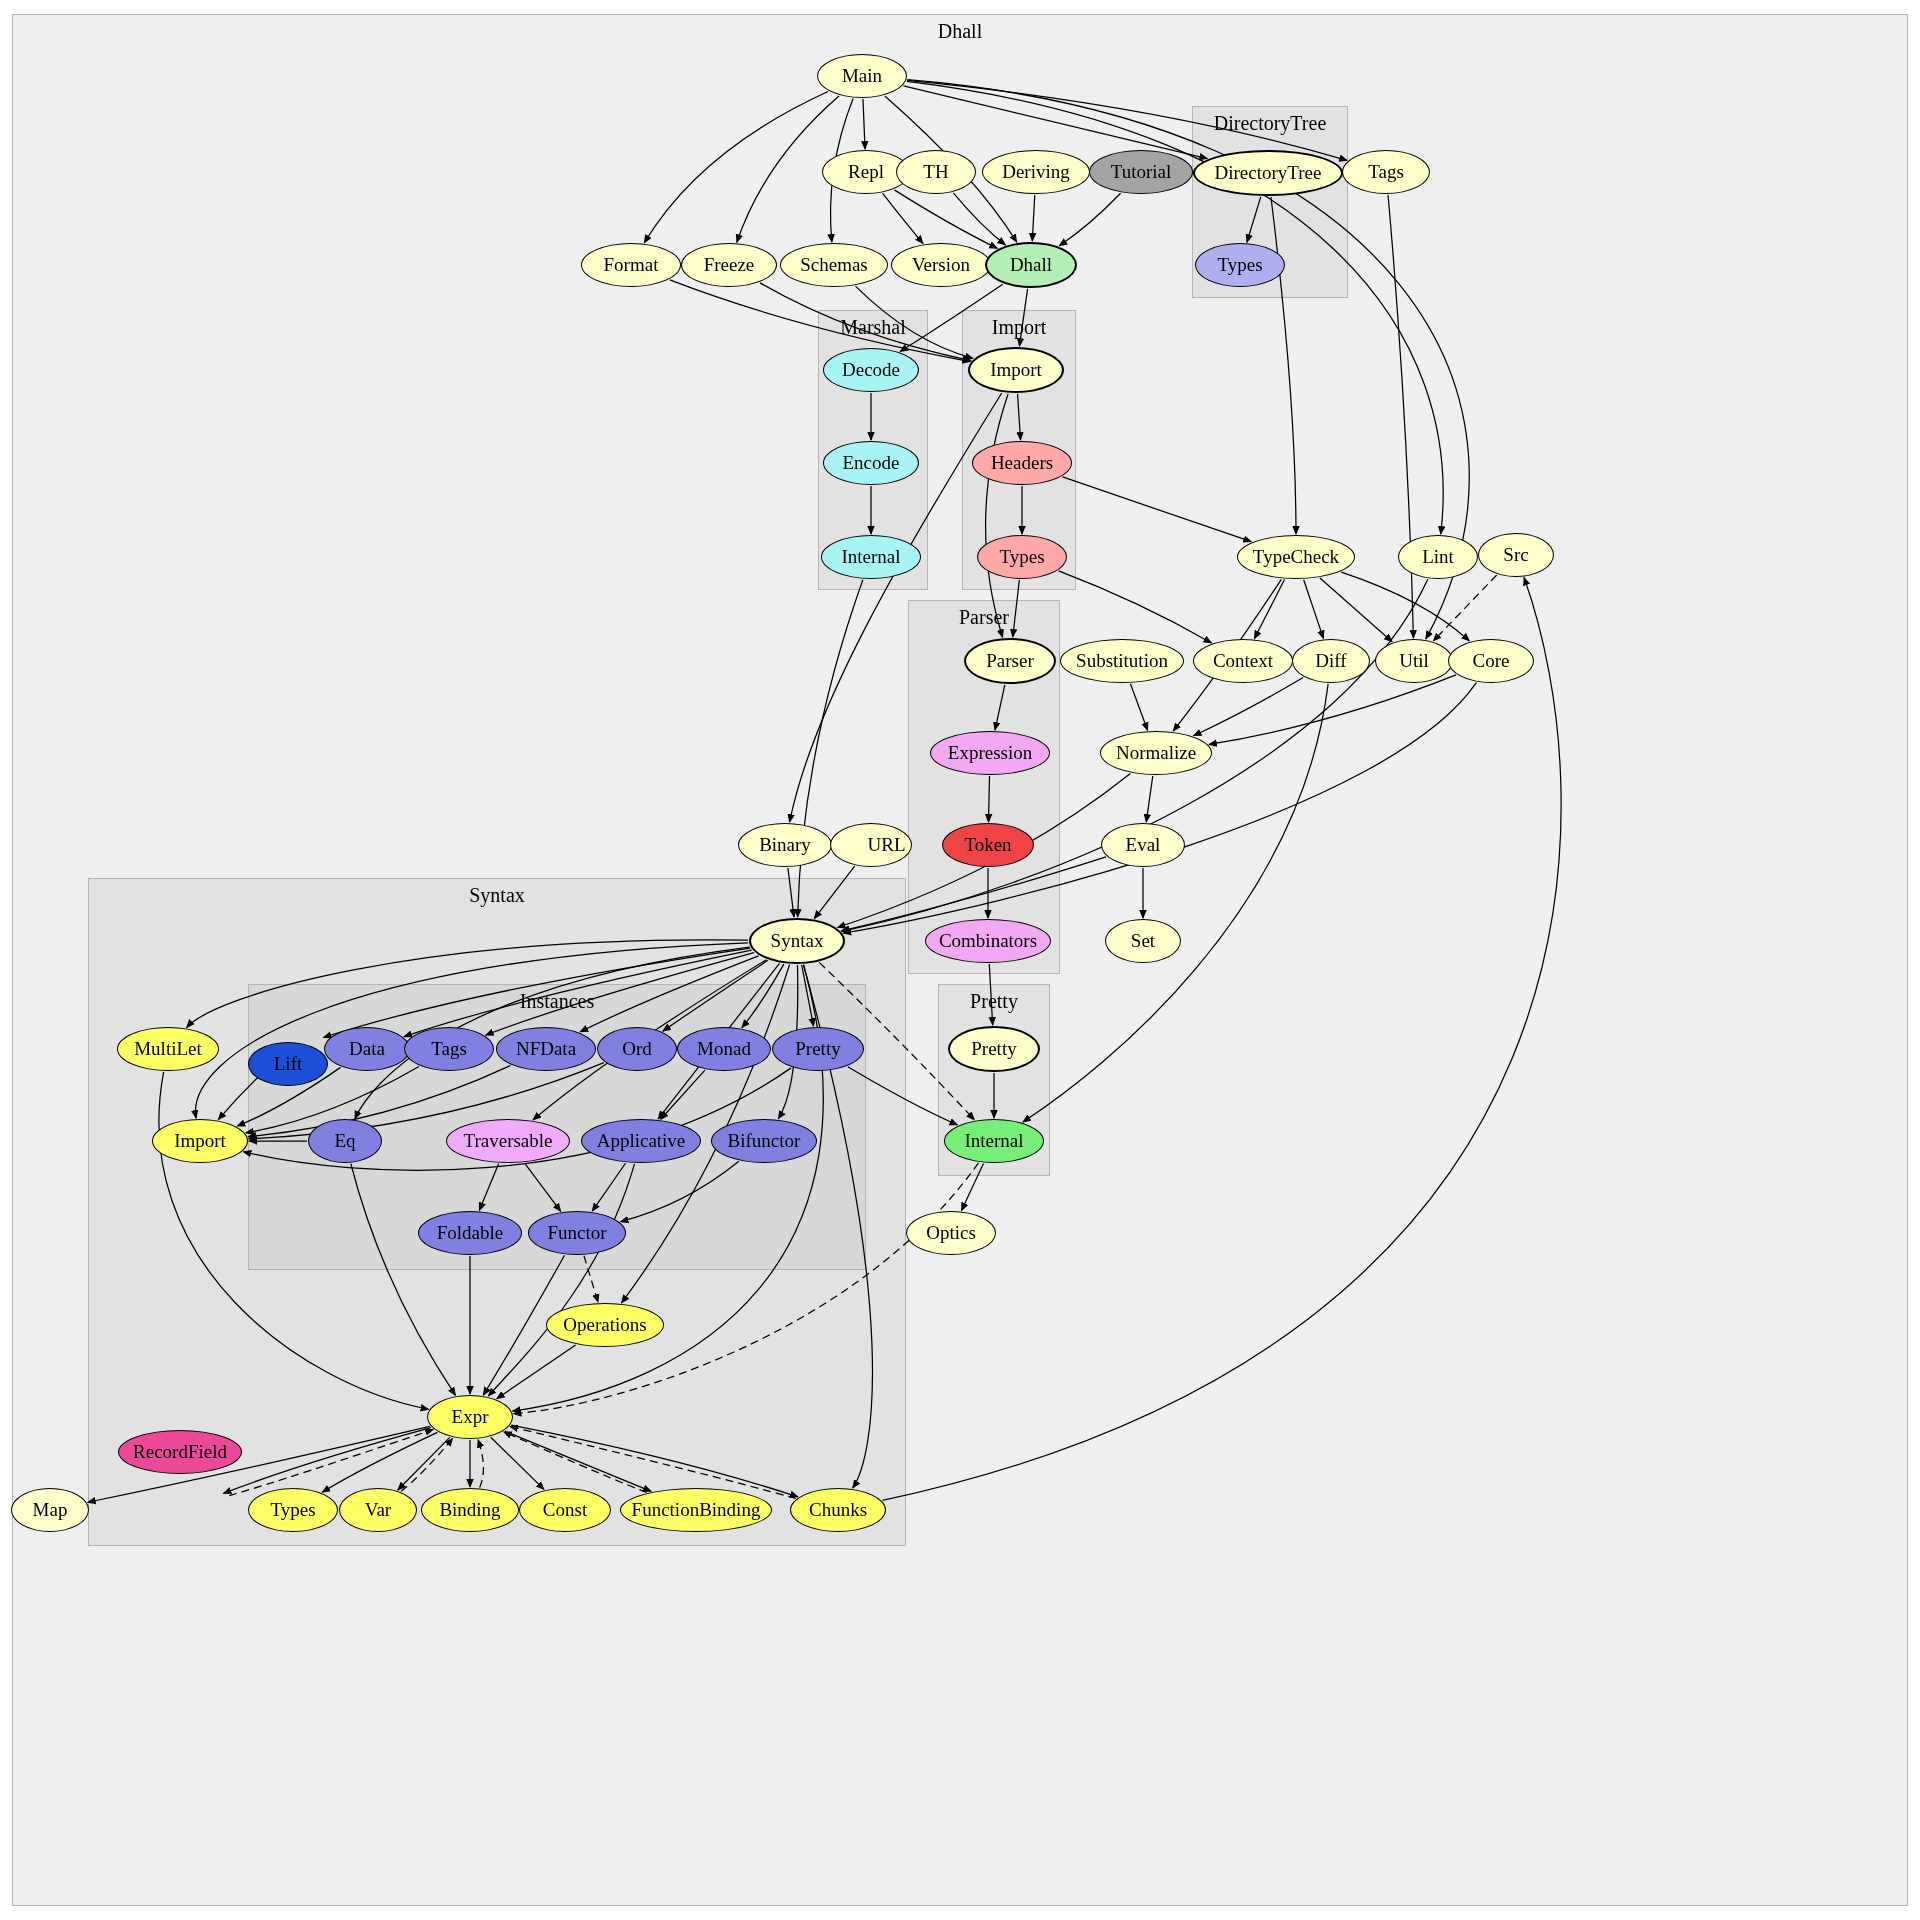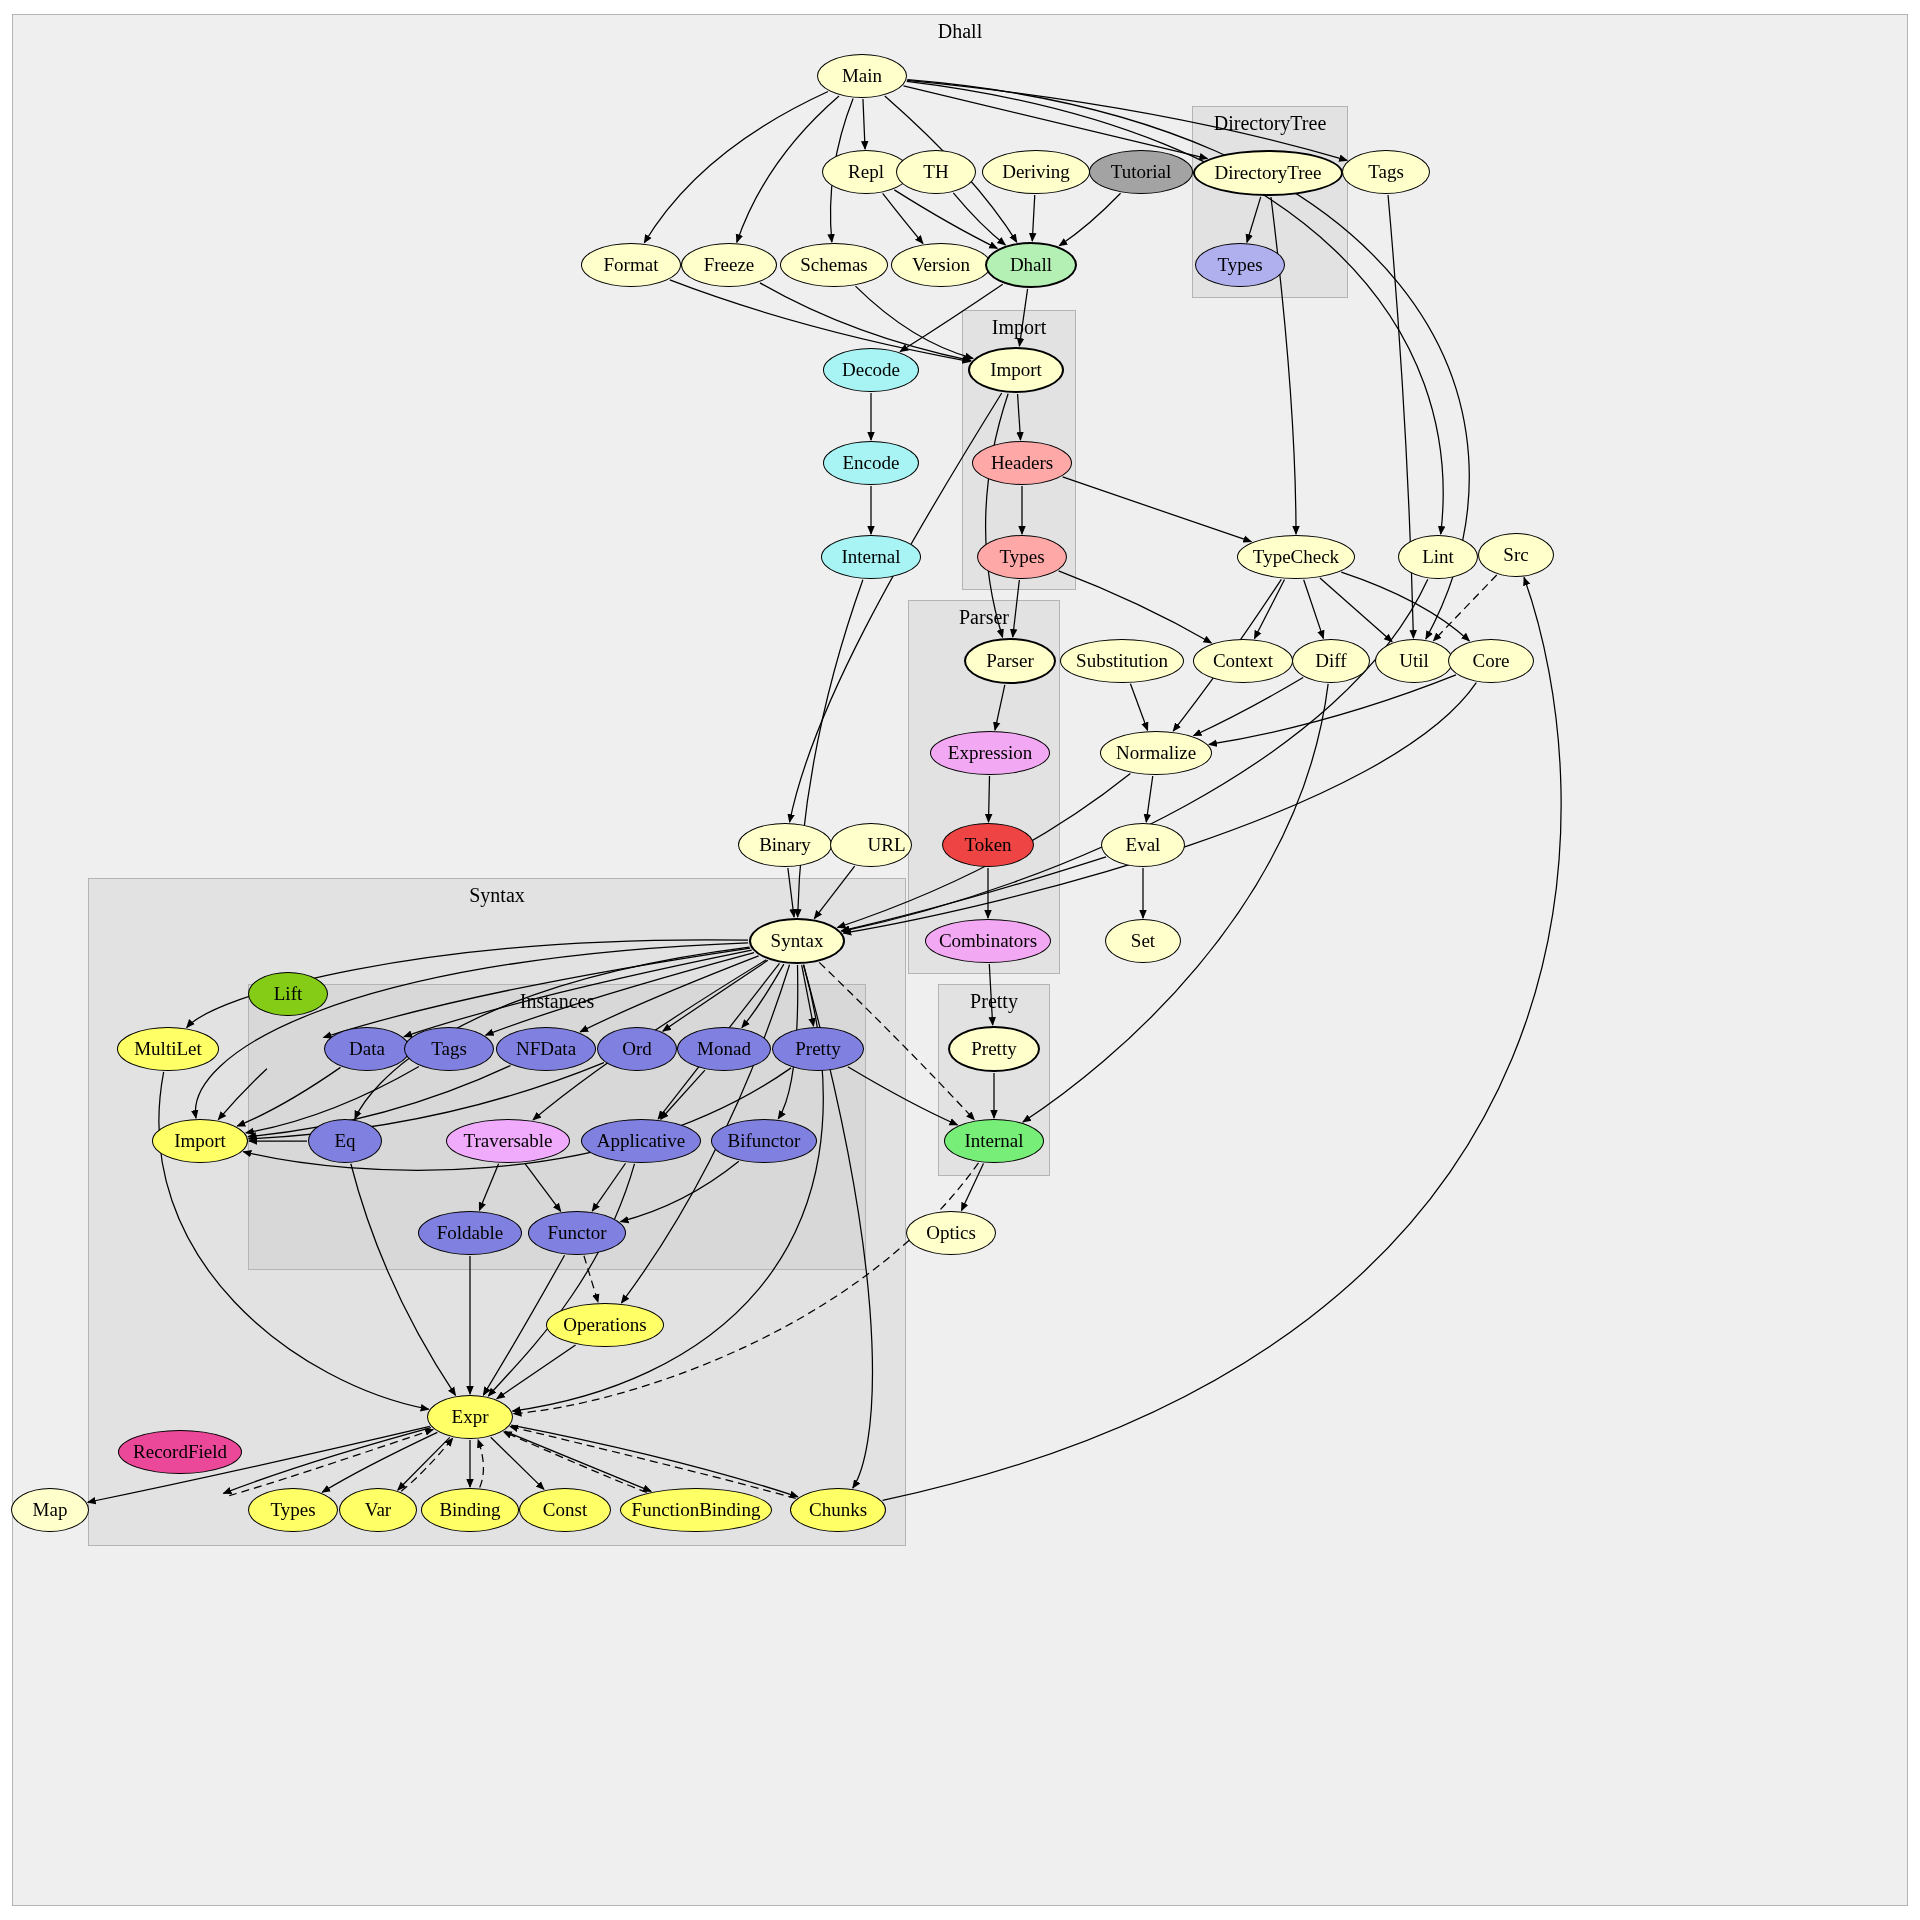--- a/index.html
+++ b/index.html
@@ -17,20 +17,23 @@
 </style>
 </head>
 <body>
 
 <div id="canvas">
     <div class="cluster" style="left: 12px; top: 14px; width: 1896px; height: 1892px; background: rgb(239, 239, 239);">
       <div class="cluster-label">Dhall</div>
     </div>
     <div class="cluster" style="left: 1192px; top: 106px; width: 156px; height: 192px; background: rgb(226, 226, 226);">
       <div class="cluster-label">DirectoryTree</div>
+    </div>
+    <div class="cluster" style="left: 818px; top: 310px; width: 110px; height: 280px; background: rgb(226, 226, 226);">
+      <div class="cluster-label">Marshal</div>
     </div>
     <div class="cluster" style="left: 962px; top: 310px; width: 114px; height: 280px; background: rgb(226, 226, 226);">
       <div class="cluster-label">Import</div>
     </div>
     <div class="cluster" style="left: 908px; top: 600px; width: 152px; height: 374px; background: rgb(226, 226, 226);">
       <div class="cluster-label">Parser</div>
     </div>
     <div class="cluster" style="left: 88px; top: 878px; width: 818px; height: 668px; background: rgb(226, 226, 226);">
       <div class="cluster-label">Syntax</div>
     </div>
@@ -186,21 +189,21 @@
     <div class="node" style="left: 930px; top: 731px; width: 120px; height: 44px; background: rgb(242, 168, 242);">Expression</div>
     <div class="node" style="left: 1100px; top: 731px; width: 112px; height: 44px; background: rgb(255, 255, 204);">Normalize</div>
     <div class="node" style="left: 738px; top: 823px; width: 94px; height: 44px; background: rgb(255, 255, 204);">Binary</div>
     <div class="node" style="left: 830px; top: 823px; width: 82px; height: 44px; background: rgb(255, 255, 204); padding-left: 31px;">URL</div>
     <div class="node" style="left: 942px; top: 823px; width: 92px; height: 44px; background: #ef4444;">Token</div>
     <div class="node" style="left: 1101px; top: 823px; width: 84px; height: 44px; background: rgb(255, 255, 204);">Eval</div>
     <div class="node bold" style="left: 749px; top: 918px; width: 96px; height: 46px; background: rgb(255, 255, 204);">Syntax</div>
     <div class="node" style="left: 925px; top: 919px; width: 126px; height: 44px; background: rgb(242, 168, 242);">Combinators</div>
     <div class="node" style="left: 1105px; top: 919px; width: 76px; height: 44px; background: rgb(255, 255, 204);">Set</div>
     <div class="node" style="left: 117px; top: 1027px; width: 102px; height: 44px; background: rgb(255, 255, 102);">MultiLet</div>
-    <div class="node" style="left: 248px; top: 972px; width: 80px; height: 44px; background: #84cc16;">Lift</div>
+    <div class="node" style="left: 248px; top: 1042px; width: 80px; height: 44px; background: #1d4ed8;">Lift</div>
     <div class="node" style="left: 324px; top: 1027px; width: 86px; height: 44px; background: rgb(128, 128, 224);">Data</div>
     <div class="node" style="left: 404px; top: 1027px; width: 90px; height: 44px; background: rgb(128, 128, 224);">Tags</div>
     <div class="node" style="left: 496px; top: 1027px; width: 100px; height: 44px; background: rgb(128, 128, 224);">NFData</div>
     <div class="node" style="left: 597px; top: 1027px; width: 80px; height: 44px; background: rgb(128, 128, 224);">Ord</div>
     <div class="node" style="left: 677px; top: 1027px; width: 94px; height: 44px; background: rgb(128, 128, 224);">Monad</div>
     <div class="node" style="left: 772px; top: 1027px; width: 92px; height: 44px; background: rgb(128, 128, 224);">Pretty</div>
     <div class="node bold" style="left: 948px; top: 1026px; width: 92px; height: 46px; background: rgb(255, 255, 204);">Pretty</div>
     <div class="node" style="left: 152px; top: 1119px; width: 96px; height: 44px; background: rgb(255, 255, 102);">Import</div>
     <div class="node" style="left: 308px; top: 1119px; width: 74px; height: 44px; background: rgb(128, 128, 224);">Eq</div>
     <div class="node" style="left: 446px; top: 1119px; width: 124px; height: 44px; background: #f0abfc;">Traversable</div>

